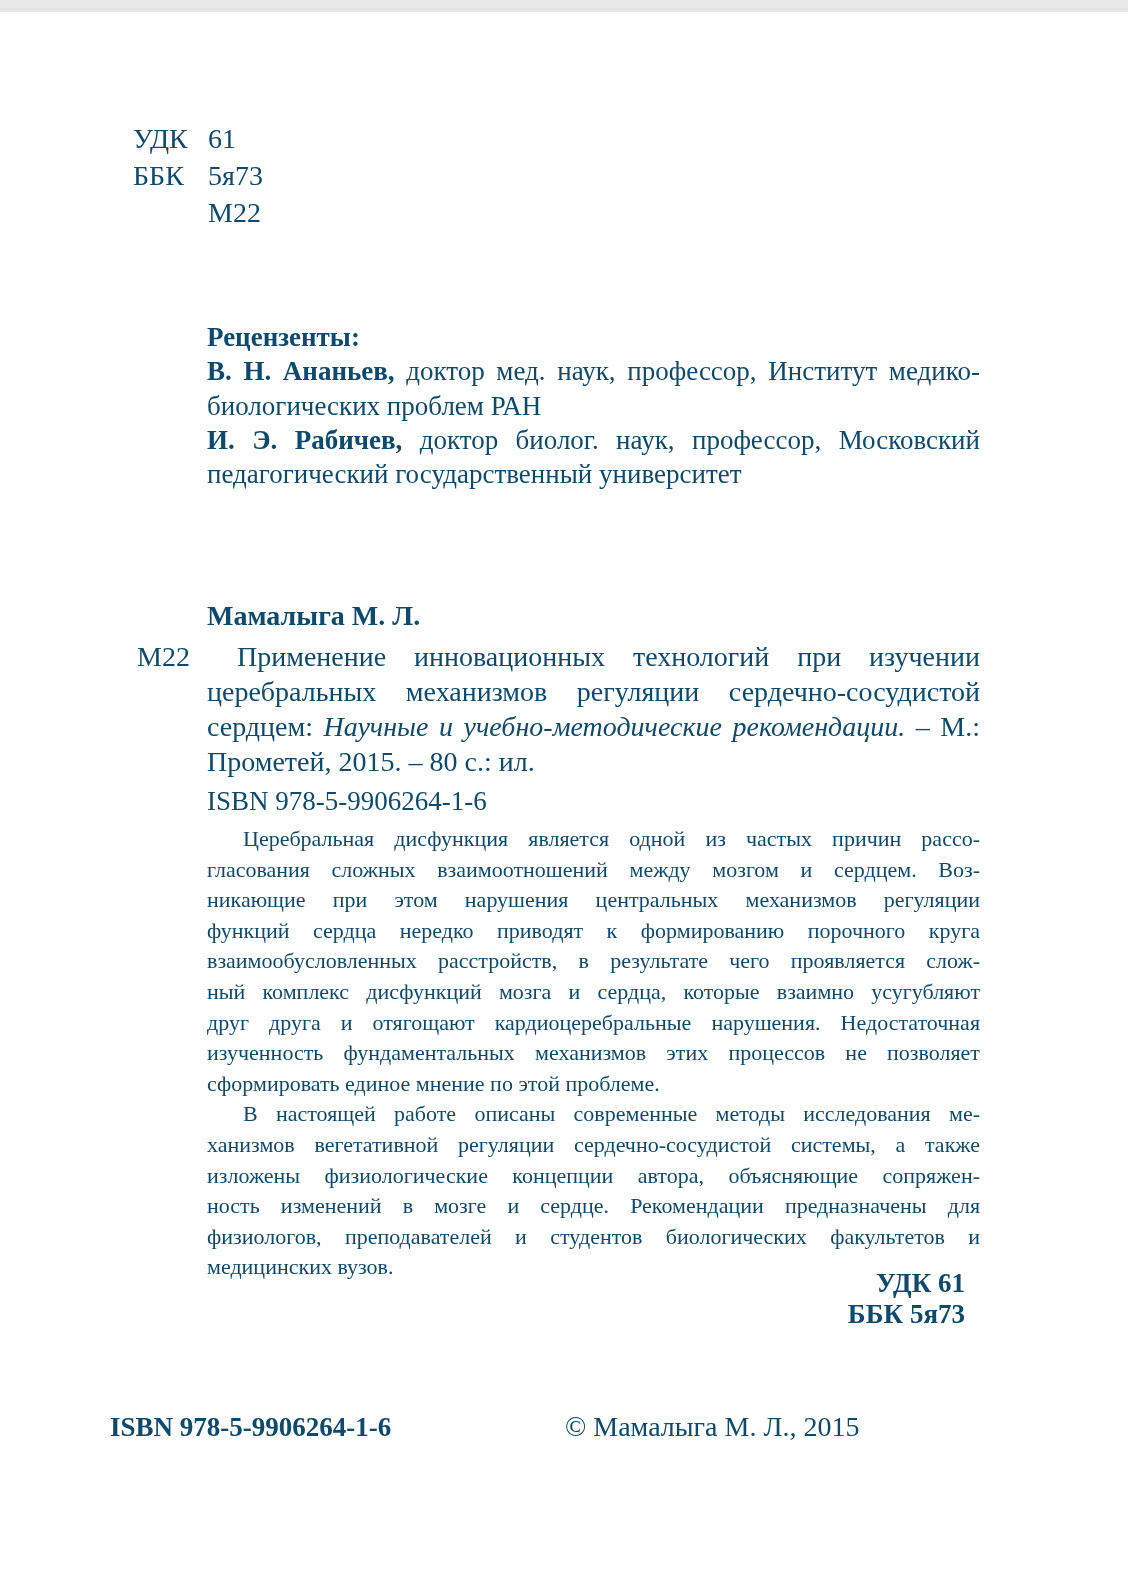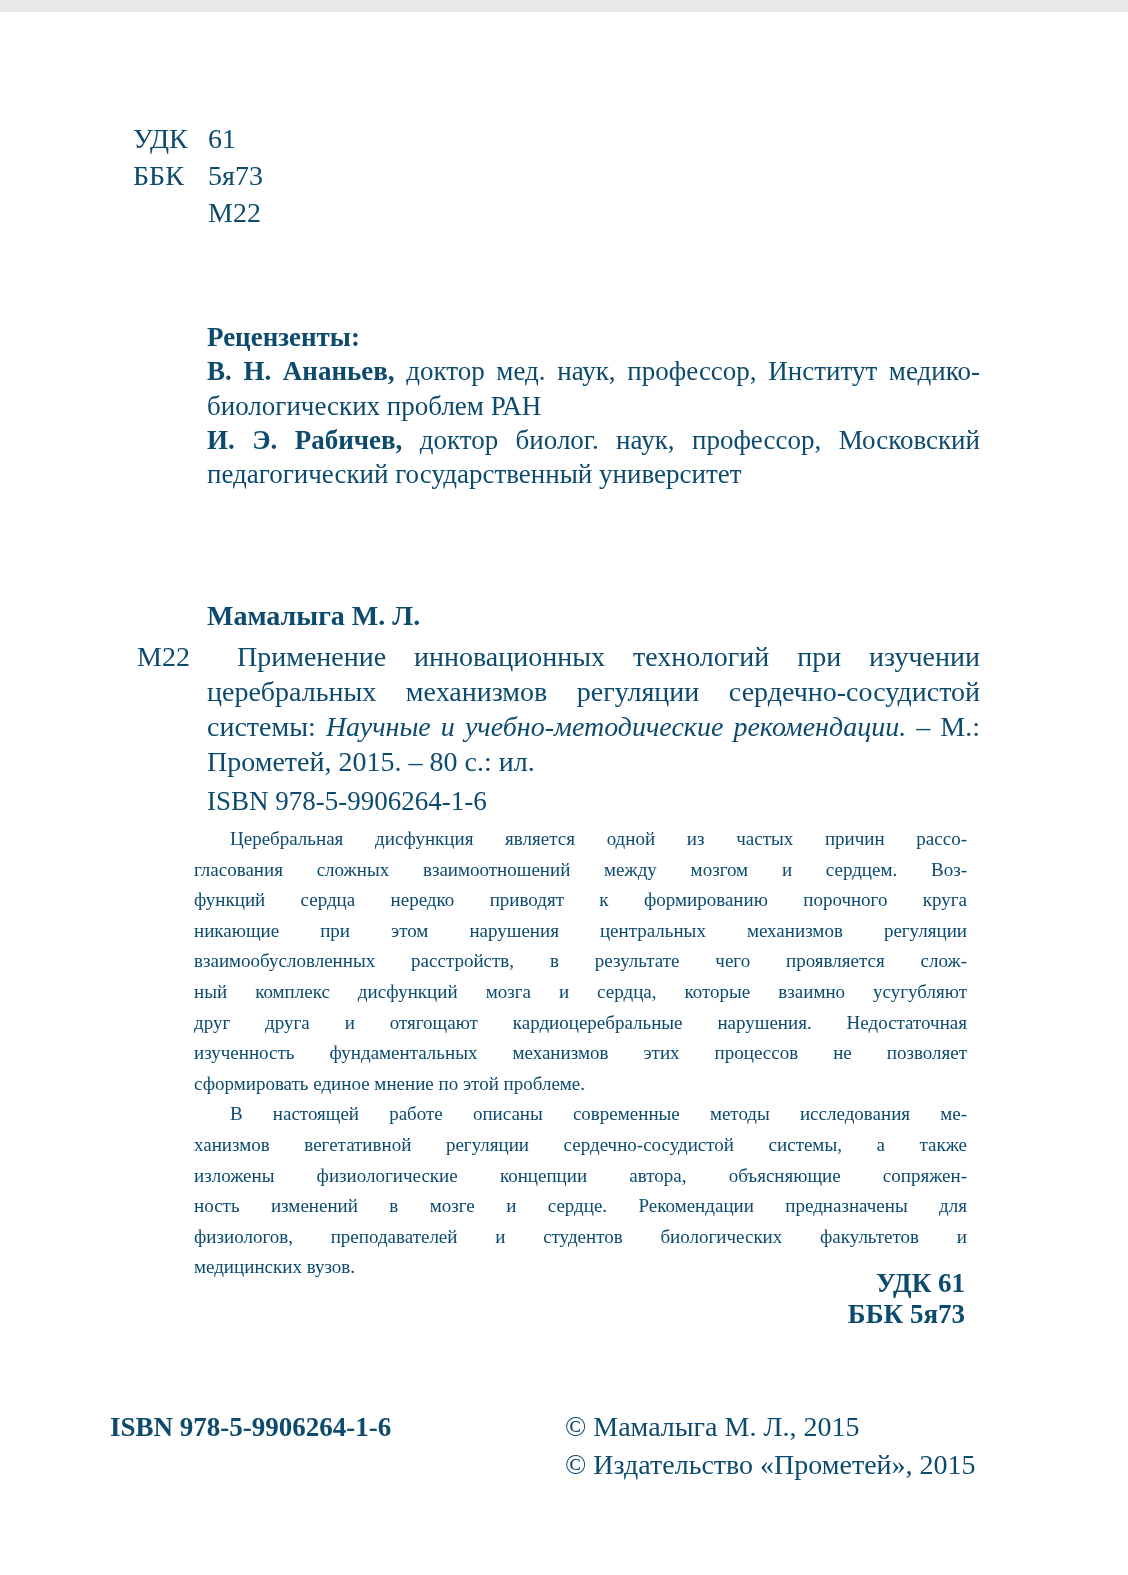--- a/index.html
+++ b/index.html
@@ -27,21 +27,21 @@
 
   
   .author-line{left:207px;top:588px;font-size:28px;}
   .catalog{left:207px;top:627px;width:773px;font-size:28px;line-height:35px;}
   .margin-code{position:absolute;left:-70px;top:0;}
   .ind30{text-indent:30px;}
 
   .isbn-catalog{left:207px;top:774px;font-size:27px;}
 
   
-  .abstract{left:194px;top:812px;width:773px;font-size:19px;line-height:30.6px;}
+  .abstract{left:207px;top:812px;width:773px;font-size:22px;line-height:30.6px;}
   .ind36{text-indent:36px;}
 
   
   .bottom-codes{left:207px;top:1256px;width:758px;text-align:right;
     font-size:27px;line-height:31px;font-weight:bold;}
 
   
   .footer-isbn{left:110px;top:1400px;font-size:27px;font-weight:bold;}
   .footer-copy{left:565px;top:1396px;font-size:28px;line-height:37.5px;}
 </style>
@@ -71,31 +71,31 @@
   </div>
 
   <div class="abs author-line">
     <b>Мамалыга М. Л.</b>
   </div>
 
   <div class="abs catalog">
     <div class="margin-code">М22</div>
     <div class="jline ind30">Применение инновационных технологий при изучении</div>
     <div class="jline">церебральных механизмов регуляции сердечно-сосудистой</div>
-    <div class="jline"><span>системы: </span><i>Научные и учебно-методические рекомендации.</i><span> – М.:</span></div>
+    <div class="jline"><span>сердцем: </span><i>Научные и учебно-методические рекомендации.</i><span> – М.:</span></div>
     <div class="lline">Прометей, 2015. – 80 с.: ил.</div>
   </div>
 
   <div class="abs isbn-catalog">ISBN 978-5-9906264-1-6</div>
 
   <div class="abs abstract">
     <div class="jline ind36">Церебральная дисфункция является одной из частых причин рассо-</div>
     <div class="jline">гласования сложных взаимоотношений между мозгом и сердцем. Воз-</div>
+    <div class="jline">никающие при этом нарушения центральных механизмов регуляции</div>
     <div class="jline">функций сердца нередко приводят к формированию порочного круга</div>
-    <div class="jline">никающие при этом нарушения центральных механизмов регуляции</div>
     <div class="jline">взаимообусловленных расстройств, в результате чего проявляется слож-</div>
     <div class="jline">ный комплекс дисфункций мозга и сердца, которые взаимно усугубляют</div>
     <div class="jline">друг друга и отягощают кардиоцеребральные нарушения. Недостаточная</div>
     <div class="jline">изученность фундаментальных механизмов этих процессов не позволяет</div>
     <div class="lline">сформировать единое мнение по этой проблеме.</div>
     <div class="jline ind36">В настоящей работе описаны современные методы исследования ме-</div>
     <div class="jline">ханизмов вегетативной регуляции сердечно-сосудистой системы, а также</div>
     <div class="jline">изложены физиологические концепции автора, объясняющие сопряжен-</div>
     <div class="jline">ность изменений в мозге и сердце. Рекомендации предназначены для</div>
     <div class="jline">физиологов, преподавателей и студентов биологических факультетов и</div>
@@ -103,16 +103,15 @@
   </div>
 
   <div class="abs bottom-codes">
     <div>УДК 61</div>
     <div>ББК 5я73</div>
   </div>
 
   <div class="abs footer-isbn">ISBN 978-5-9906264-1-6</div>
   <div class="abs footer-copy">
     <div>© Мамалыга М. Л., 2015</div>
-    <div>© Издательство «Прометей», 2015</div>
   </div>
 
 </div>
 
 </body></html>

